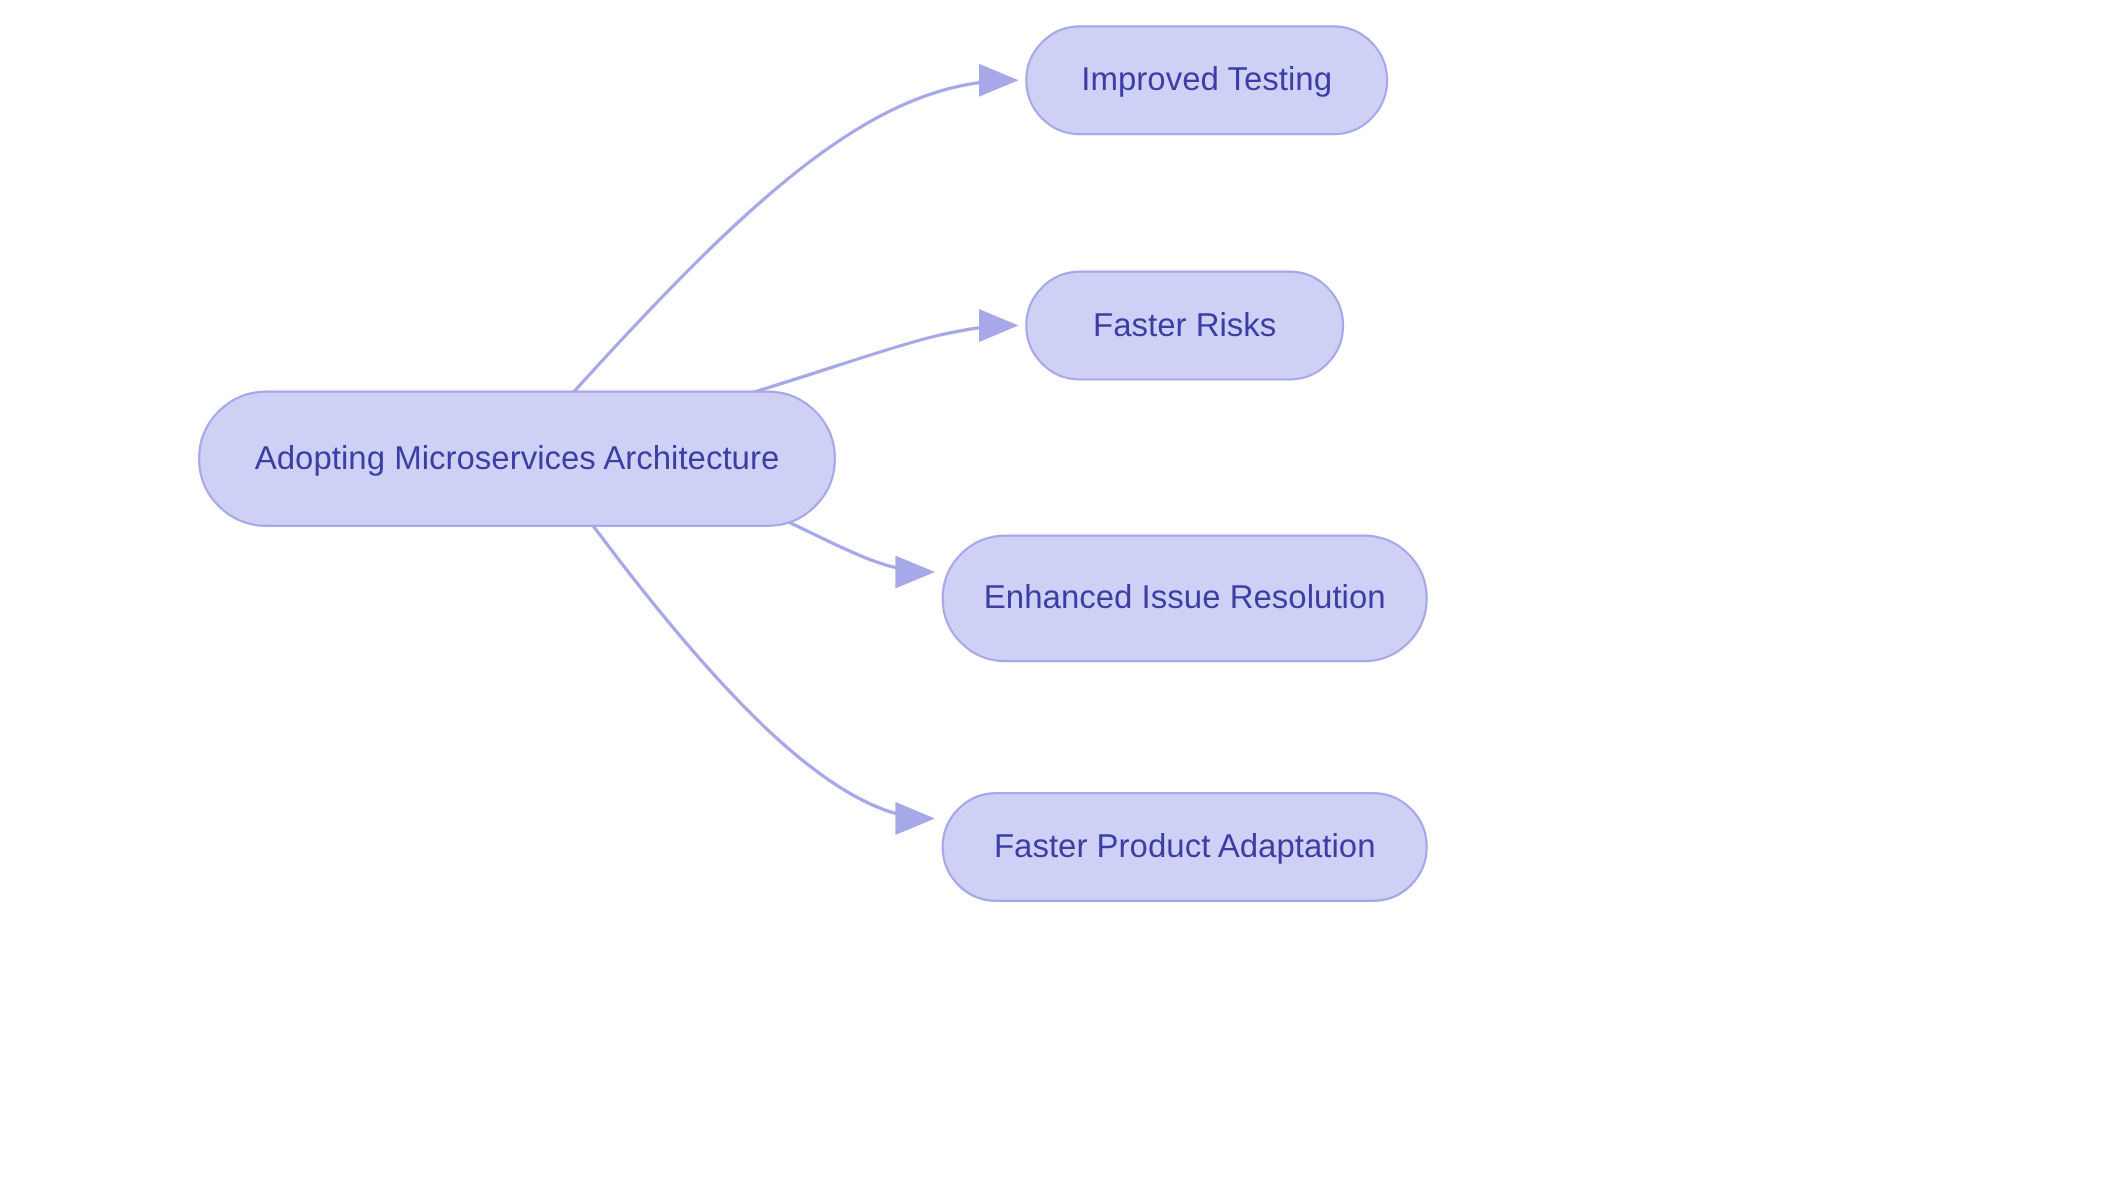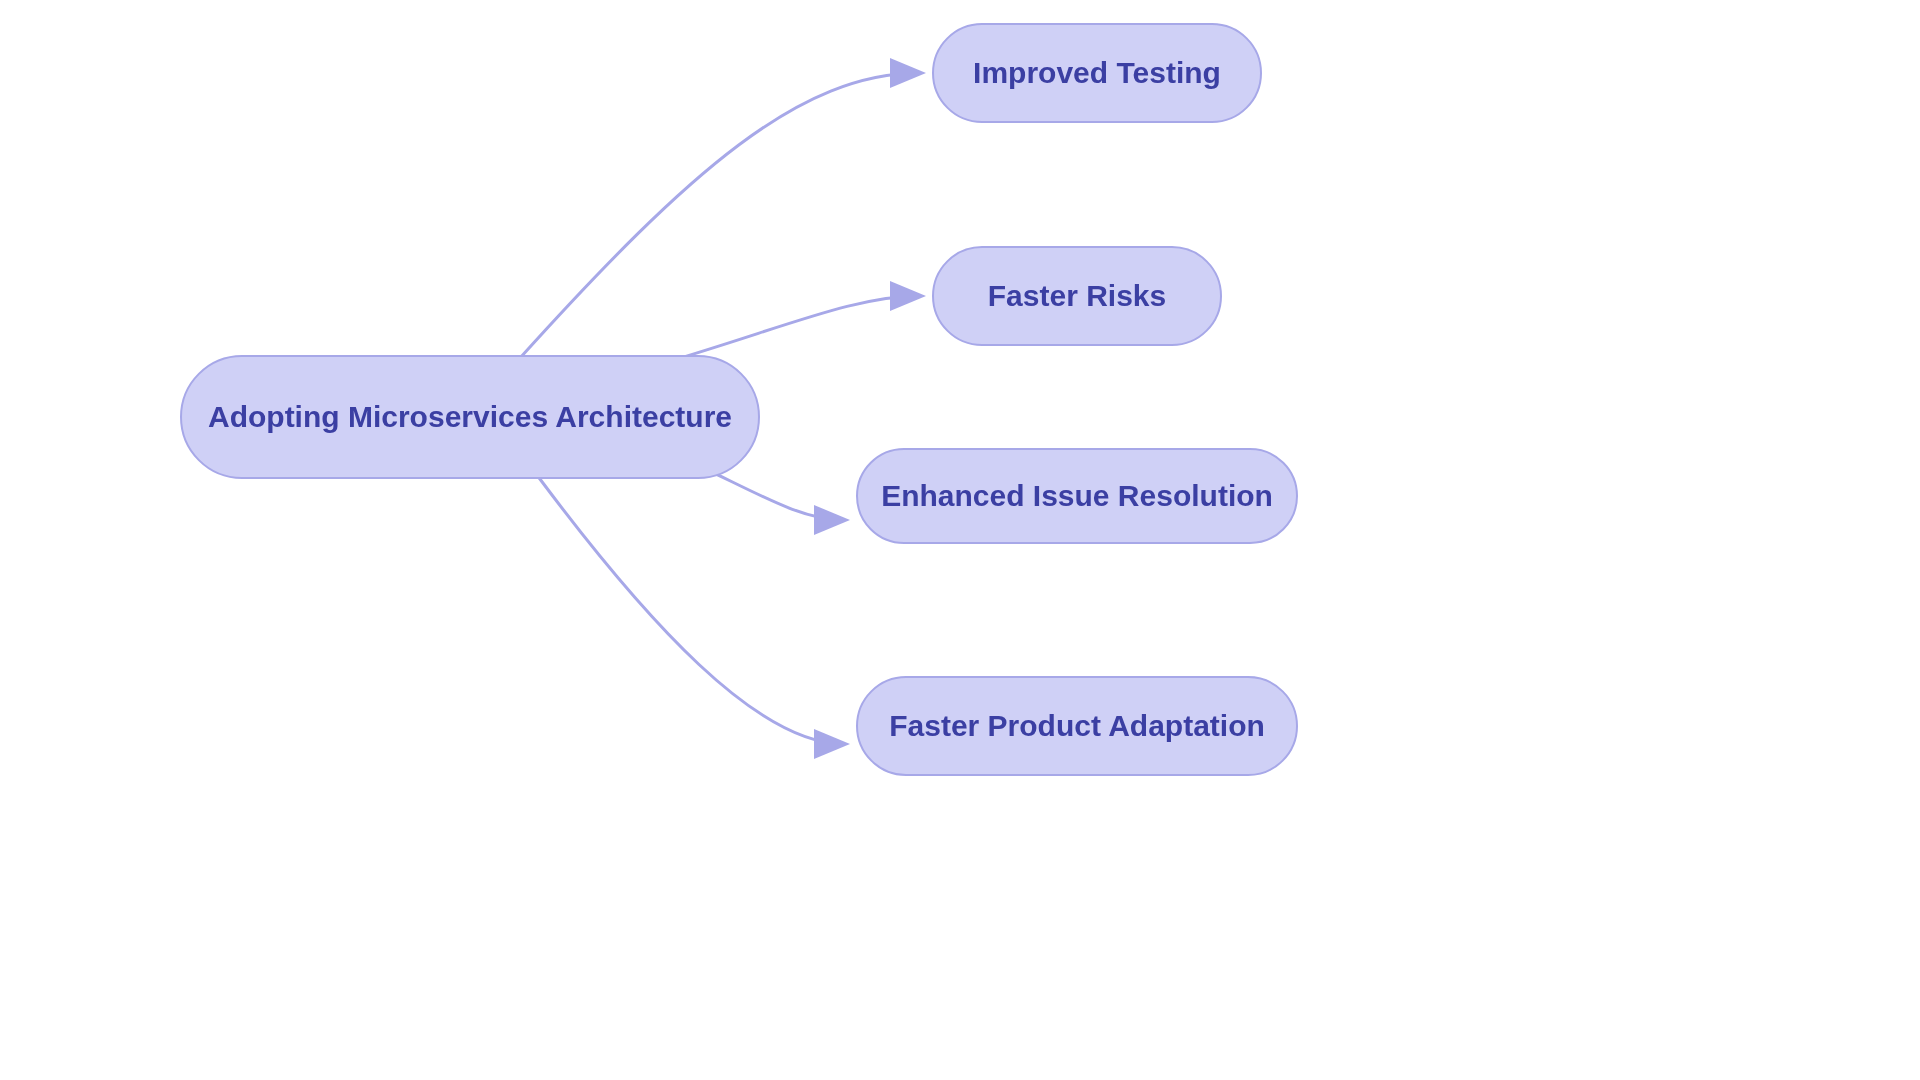--- a/index.html
+++ b/index.html
@@ -14,21 +14,21 @@
   .node {
     position: absolute;
     background: #cfd0f6;
     border: 2px solid #a7a8e8;
     border-radius: 999px;
     display: flex;
     align-items: center;
     justify-content: center;
     color: #3b3fa3;
     font-size: 30px;
-    font-weight: 700;
+    font-weight: 400;
     padding: 0 40px;
     white-space: nowrap;
     text-align: center;
   }
   svg.edges {
     position: absolute;
     top: 0;
     left: 0;
     width: 1920px;
     height: 1080px;
@@ -58,15 +58,15 @@
 
   <path class="edge-path" marker-end="url(#arrowhead)" d="M 520 452 C 650 630, 760 744, 844 744"></path>
 </svg>
 
 <div class="node" style="left:180px;top:355px;width:580px;height:124px;">Adopting Microservices Architecture</div>
 
 <div class="node" style="left:932px;top:23px;width:330px;height:100px;">Improved Testing</div>
 
 <div class="node" style="left:932px;top:246px;width:290px;height:100px;">Faster Risks</div>
 
-<div class="node" style="left:856px;top:448px;width:442px;height:96px;">Enhanced Issue Resolution</div>
+<div class="node" style="left:856px;top:486px;width:442px;height:116px;">Enhanced Issue Resolution</div>
 
-<div class="node" style="left:856px;top:676px;width:442px;height:100px;">Faster Product Adaptation</div>
+<div class="node" style="left:856px;top:720px;width:442px;height:100px;">Faster Product Adaptation</div>
 
 </body></html>

